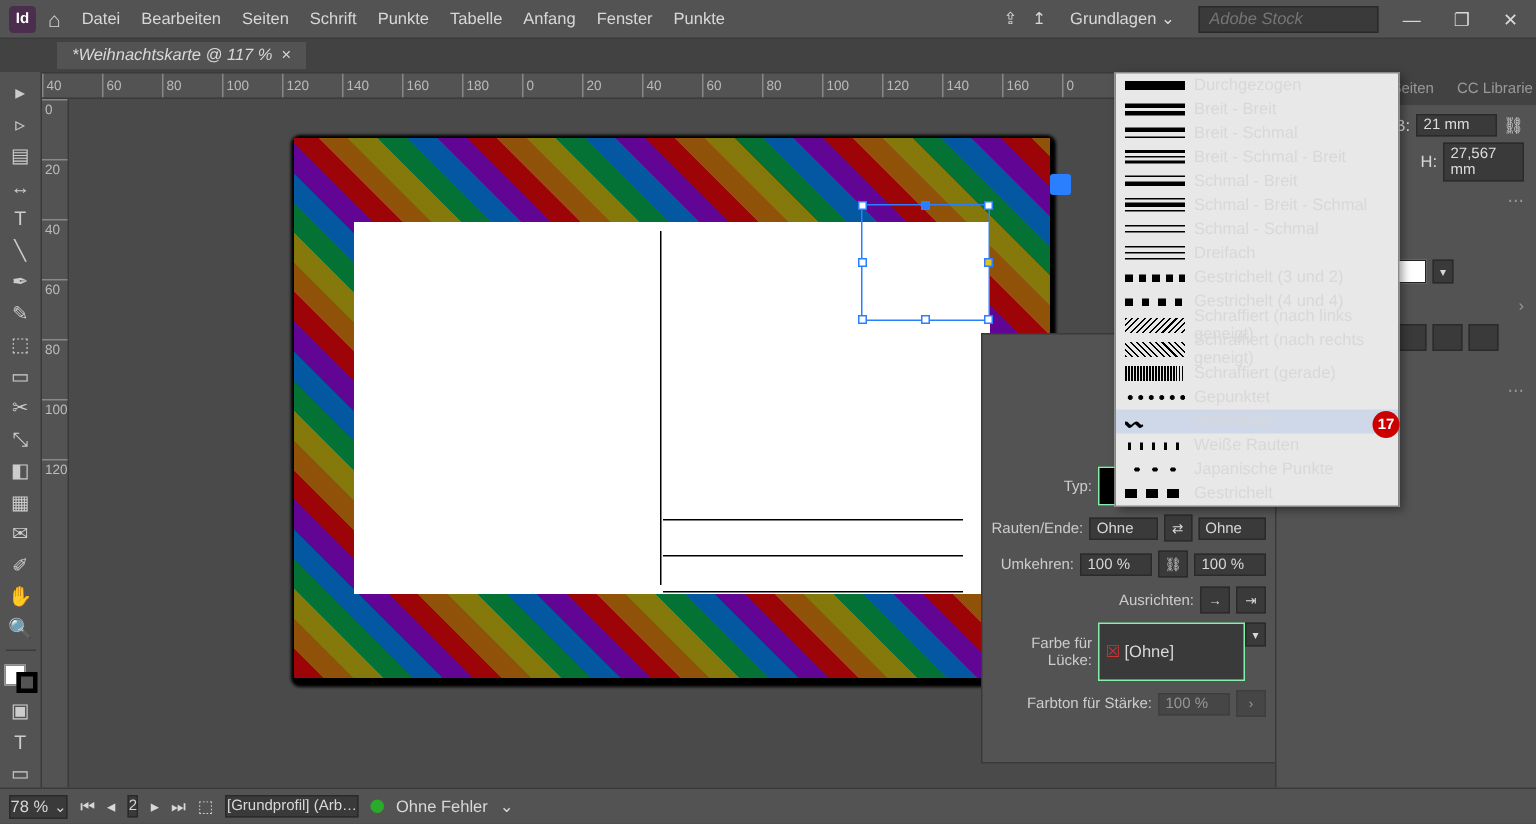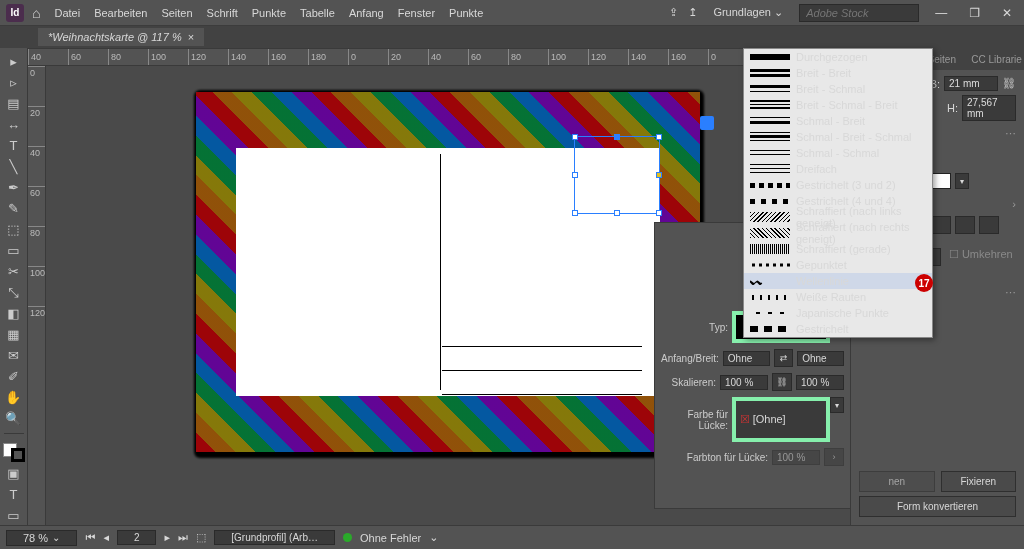--- a/index.html
+++ b/index.html
@@ -69,21 +69,21 @@
 .dd-arrow{width:14px;height:16px;background:#3a3a3a;border:1px solid #2a2a2a;display:flex;align-items:center;justify-content:center;font-size:8px}
 .rp-bot{position:absolute;bottom:8px;left:8px;right:8px}
 .btn{background:#4a4a4a;border:1px solid #2f2f2f;padding:4px 0;text-align:center;font-size:10px;margin-top:4px}
 
 .stroke-panel{position:absolute;right:174px;top:222px;width:196px;bottom:40px;background:#535353;border:1px solid #3a3a3a;border-right:none}
 .sp-row{display:flex;align-items:center;justify-content:flex-end;padding:3px 6px;gap:4px}
 .sp-label{font-size:10px;text-align:right;flex:1;color:#ccc}
 .sp-field{background:#3a3a3a;border:1px solid #2a2a2a;padding:1px 4px;width:48px;font-size:10px}
 .sp-btn{width:20px;height:18px;background:#3a3a3a;border:1px solid #2a2a2a;display:flex;align-items:center;justify-content:center;font-size:9px}
 .sp-combo{display:flex;flex:0 0 112px}
-.sp-combo .v{flex:1;background:#3a3a3a;border:4px solid #86efac;padding:12px 4px;font-size:10px}
+.sp-combo .v{flex:1;background:#3a3a3a;border:1px solid #86efac;padding:12px 4px;font-size:10px}
 
 .stroke-dropdown{position:absolute;left:743px;top:48px;width:190px;background:#e8e8e8;border:1px solid #888;box-shadow:2px 2px 6px rgba(0,0,0,.4);z-index:50}
 .sd-item{display:flex;align-items:center;padding:2px 6px;height:16px;gap:6px;color:#222;font-size:10px}
 .sd-item:hover,.sd-item.hl{background:#cfd8e8}
 .sd-preview{width:40px;height:10px;flex-shrink:0;background-repeat:no-repeat;background-position:center}
 .pv-solid{background:linear-gradient(#000,#000) center/100% 6px no-repeat}
 .pv-bb{background:linear-gradient(#000,#000) 0 1px/100% 3px no-repeat,linear-gradient(#000,#000) 0 6px/100% 3px no-repeat}
 .pv-bs{background:linear-gradient(#000,#000) 0 1px/100% 3px no-repeat,linear-gradient(#000,#000) 0 7px/100% 1px no-repeat}
 .pv-bsb{background:linear-gradient(#000,#000) 0 0/100% 2px no-repeat,linear-gradient(#000,#000) 0 4px/100% 1px no-repeat,linear-gradient(#000,#000) 0 7px/100% 2px no-repeat}
 .pv-sb{background:linear-gradient(#000,#000) 0 1px/100% 1px no-repeat,linear-gradient(#000,#000) 0 5px/100% 3px no-repeat}
@@ -98,21 +98,21 @@
 .pv-dots{background:radial-gradient(#000 1.5px,transparent 1.5px) 0 center/7px 7px}
 .pv-wave{position:relative;overflow:hidden}
 .pv-wave::before{content:"〰";position:absolute;left:-2px;top:-5px;color:#000;font-size:14px;letter-spacing:-2px}
 .pv-diam{background:repeating-linear-gradient(90deg,transparent 0 2px,#000 2px 4px,transparent 4px 8px) center/100% 5px no-repeat;transform:scaleY(1)}
 .pv-jdots{background:radial-gradient(#000 2px,transparent 2px) 2px center/12px 8px}
 .pv-gdash{background:repeating-linear-gradient(90deg,#000 0 8px,transparent 8px 14px) center/100% 6px no-repeat}
 
 .badge17{position:absolute;width:18px;height:18px;background:#cc0000;border-radius:50%;color:#fff;font-weight:700;font-size:10px;display:flex;align-items:center;justify-content:center;left:915px;top:274px;z-index:60}
 
 .statusbar{position:absolute;left:0;right:0;bottom:0;height:24px;background:#535353;border-top:1px solid #3a3a3a;display:flex;align-items:center;padding:0 6px;gap:8px}
-.sb-field{background:#3a3a3a;border:1px solid #2a2a2a;padding:1px 16px;font-size:10px;display:flex;align-items:center;gap:4px}
+.sb-field{background:#3a3a3a;border:1px solid #2a2a2a;padding:1px 0;font-size:10px;display:flex;align-items:center;gap:4px}
 .sb-dot{width:9px;height:9px;background:#2aaa2a;border-radius:50%}
 .sb-sep{flex:1}
 .align-row{display:flex;gap:4px;margin-top:6px}
 .align-btn{width:20px;height:18px;background:#3a3a3a;border:1px solid #2a2a2a}
 </style>
 </head>
 <body>
 
 <div class="topbar">
   <div class="id-logo">Id</div>
@@ -246,40 +246,45 @@
       <span class="sp-label">Kontur ausrichten:</span>
     </div>
   <div class="sp-row">
     <span class="sp-label">Typ:</span>
     <div class="sp-combo">
         <div class="v" style="background:#000"></div>
         <div class="dd-arrow">▾</div>
       </div>
   </div>
   <div class="sp-row">
-    <span class="sp-label">Anfang/Breit:</span>
+    <span class="sp-label">Rauten/Ende:</span>
     <div class="sp-field">Ohne</div>
     <div class="sp-btn">⇄</div>
     <div class="sp-field">Ohne</div>
   </div>
   <div class="sp-row">
-    <span class="sp-label">Skalieren:</span>
+    <span class="sp-label">Umkehren:</span>
     <div class="sp-field">100 %</div>
     <div class="sp-btn">⛓</div>
     <div class="sp-field">100 %</div>
+  </div>
+  <div class="sp-row">
+    <span class="sp-label">Ausrichten:</span>
+    <div class="sp-btn">→</div>
+    <div class="sp-btn">⇥</div>
   </div>
   <div class="sp-row">
     <span class="sp-label">Farbe für Lücke:</span>
     <div class="sp-combo">
         <div class="v"><span style="color:#c33">☒</span> <span>[Ohne]</span></div>
         <div class="dd-arrow">▾</div>
       </div>
   </div>
   <div class="sp-row">
-    <span class="sp-label">Farbton für Lücke:</span>
+    <span class="sp-label">Farbton für Stärke:</span>
     <div class="sp-field" style="opacity:.5">100 %</div>
     <div class="sp-btn" style="opacity:.5">›</div>
   </div>
 </div>
 
 <div class="right-panels">
   <div class="rp-tabs">
     <div class="rp-tab active">Eigenschaften</div>
     <div class="rp-tab">Seiten</div>
     <div class="rp-tab">CC Librarie</div>
@@ -306,35 +311,21 @@
     </div>
     <div style="text-align:right;color:#999;margin:4px 0">›</div>
     <div class="align-row">
       <div class="align-btn"></div>
       <div class="align-btn"></div>
       <div class="align-btn"></div>
       <div class="align-btn"></div>
       <div class="align-btn"></div>
       <div class="align-btn"></div>
     </div>
-    <div class="align-row" style="margin-top:14px">
-      <span style="width:10px;height:10px;border-radius:50%;background:#4aa0ff"></span>
-      <div class="align-btn"></div>
-      <div class="align-btn"></div>
-      <div class="align-btn"></div>
-      <span style="opacity:.4;margin-left:4px">☐ <span>Umkehren</span></span>
-    </div>
     <div style="text-align:right;color:#999;margin-top:20px">⋯</div>
-  </div>
-  <div class="rp-bot">
-    <div style="display:flex;gap:6px">
-      <div class="btn" style="flex:1;opacity:.6">nen</div>
-      <div class="btn" style="flex:1">Fixieren</div>
-    </div>
-    <div class="btn">Form konvertieren</div>
   </div>
 </div>
 
 <div class="stroke-dropdown" id="sd">
     <div class="sd-item">
       <div class="sd-preview pv-solid"></div>
       <span>Durchgezogen</span>
     </div>
     <div class="sd-item">
       <div class="sd-preview pv-bb"></div>

